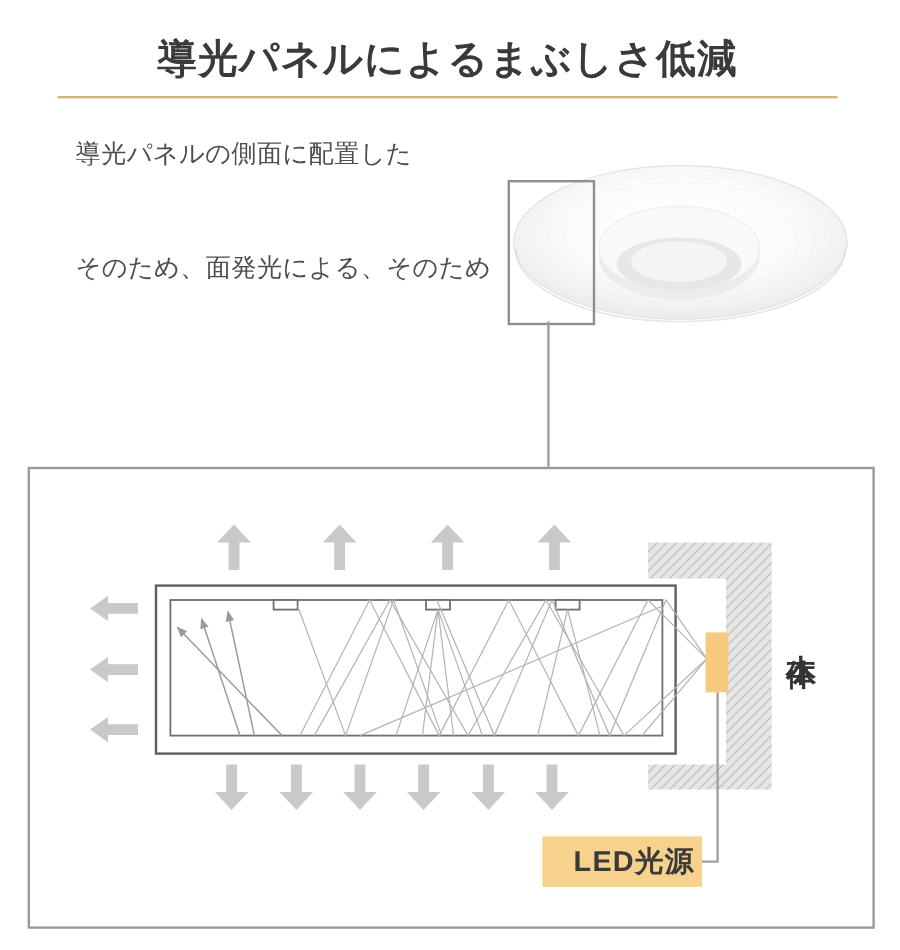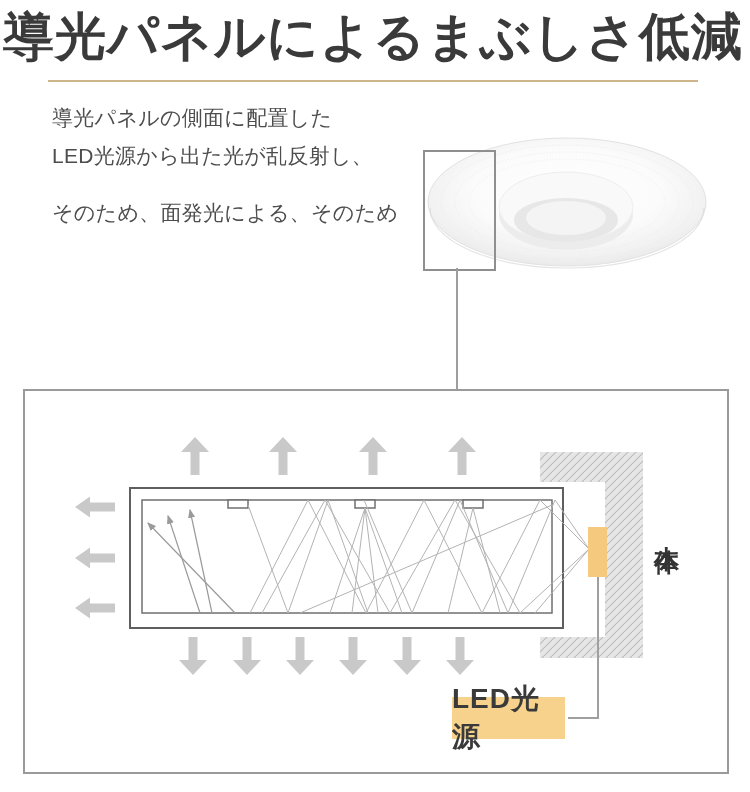--- a/index.html
+++ b/index.html
@@ -10,29 +10,29 @@
   }
   
   .hdr{
     position:absolute;left:48px;top:0;width:650px;height:80px;
     border-bottom:2px solid #cdb489;
     display:flex;align-items:flex-end;justify-content:center;
   }
   .hdr h1{
     margin:0 0 8px 0;
     font-family:"Liberation Serif","DejaVu Serif",serif;
-    font-size:51px;font-weight:600;color:#3a3a3a;letter-spacing:1px;
+    font-size:33px;font-weight:600;color:#3a3a3a;letter-spacing:1px;
     white-space:nowrap;
   }
   
   .intro{
     position:absolute;left:52px;top:99px;width:390px;
     font-size:21px;line-height:38px;color:#4d4d4d;letter-spacing:.3px;
   }
-  .intro p{margin:0;}
+  .intro p{margin:11px;}
   .intro p + p{margin-top:19px;}
   
   .light-svg{position:absolute;left:420px;top:132px;width:300px;height:142px;}
   
   .callout-box{
     position:absolute;left:423px;top:150px;width:69px;height:117px;
     border:2px solid #8f8f8f;background:transparent;
   }
   .callout-line{
     position:absolute;left:456px;top:268px;width:2px;height:121px;background:#9e9e9e;
@@ -45,34 +45,34 @@
   .diagram svg{position:absolute;left:0;top:0;width:100%;height:100%;}
   .body-label{
     position:absolute;left:626px;top:134px;
     writing-mode:vertical-rl;text-orientation:upright;
     font-size:25px;font-weight:600;color:#333;letter-spacing:5px;
     white-space:nowrap;
   }
   .led-label{
     position:absolute;left:427px;top:306px;width:113px;height:42px;
     background:#f6d28c;display:flex;align-items:center;justify-content:center;
-    font-size:28px;font-weight:600;color:#3a3a3a;letter-spacing:1px;
+    font-size:24px;font-weight:600;color:#3a3a3a;letter-spacing:1px;padding-left:20px;
   }
 </style>
 </head>
 <body>
 
 <header class="hdr">
   <h1>導光パネルによるまぶしさ低減</h1>
 </header>
 
 <div class="intro">
   <p>
     <span>導光パネルの側面に配置した</span><br>
-    <span>LED光源から出た光が乱反射し、</span><br>
+    <br>
   </p>
   <p>
     <span>そのため、面発光による、そのため</span><br>
   </p>
 </div>
 
 <svg class="light-svg" viewBox="0 0 300 142">
   <defs>
     <radialGradient id="lgrad" cx="50%" cy="42%" r="62%">
       <stop offset="0%" stop-color="#ffffff"></stop>

